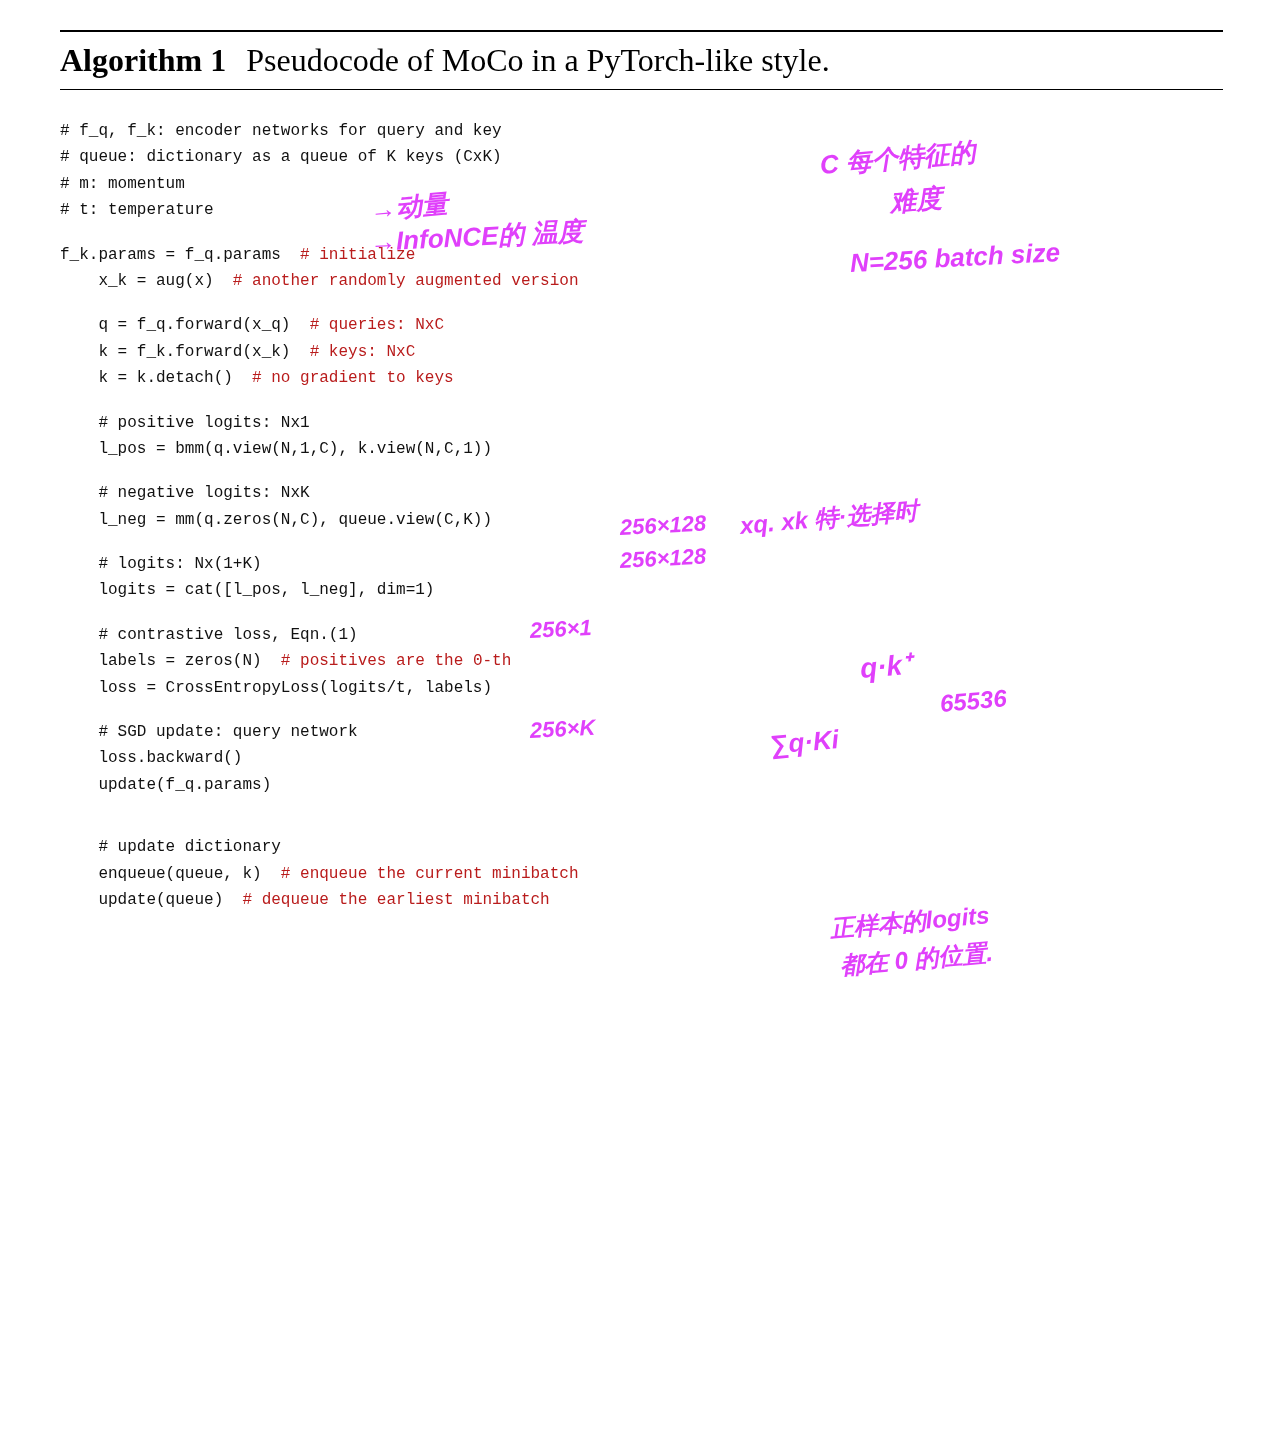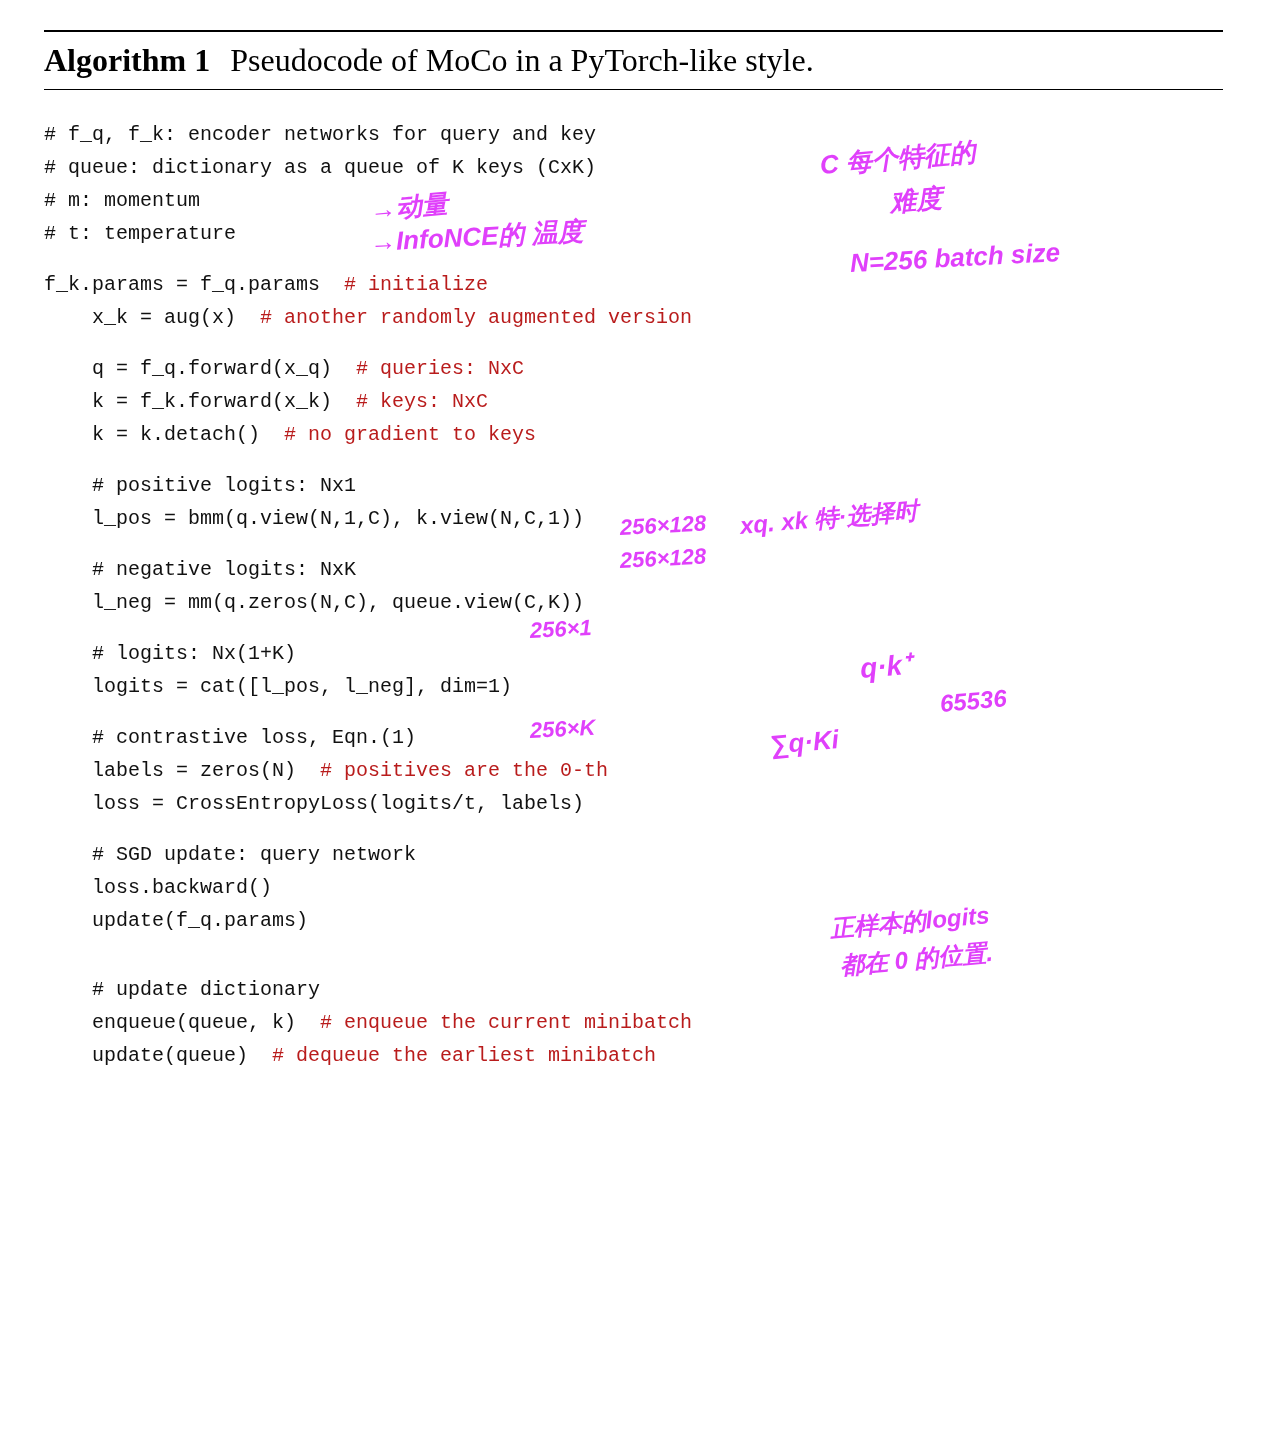--- a/index.html
+++ b/index.html
@@ -8,40 +8,40 @@
       font-family: Georgia, serif;
       width: 1283px;
       min-height: 1433px;
       position: relative;
       overflow: hidden;
     }
     .page-container {
       width: 1283px;
       min-height: 1433px;
       background: #fff;
-      padding: 30px 60px 40px 44px;
+      padding: 30px 60px 40px 60px;
       position: relative;
     }
     .algorithm-header {
       border-top: 2.5px solid #000;
       border-bottom: 1.5px solid #000;
       padding: 10px 0 10px 0;
       margin-bottom: 28px;
     }
     .algorithm-title {
       font-size: 32px;
       font-weight: normal;
       font-family: Georgia, serif;
     }
     .algorithm-title strong {
       font-weight: bold;
     }
     .code-block {
       font-family: 'Courier New', Courier, monospace;
-      font-size: 20px;
+      font-size: 16px;
       line-height: 1.65;
       position: relative;
       margin-top: 12px;
     }
     .comment {
       color: #b91c1c;
     }
     .code-line {
       color: #111;
       white-space: pre;

